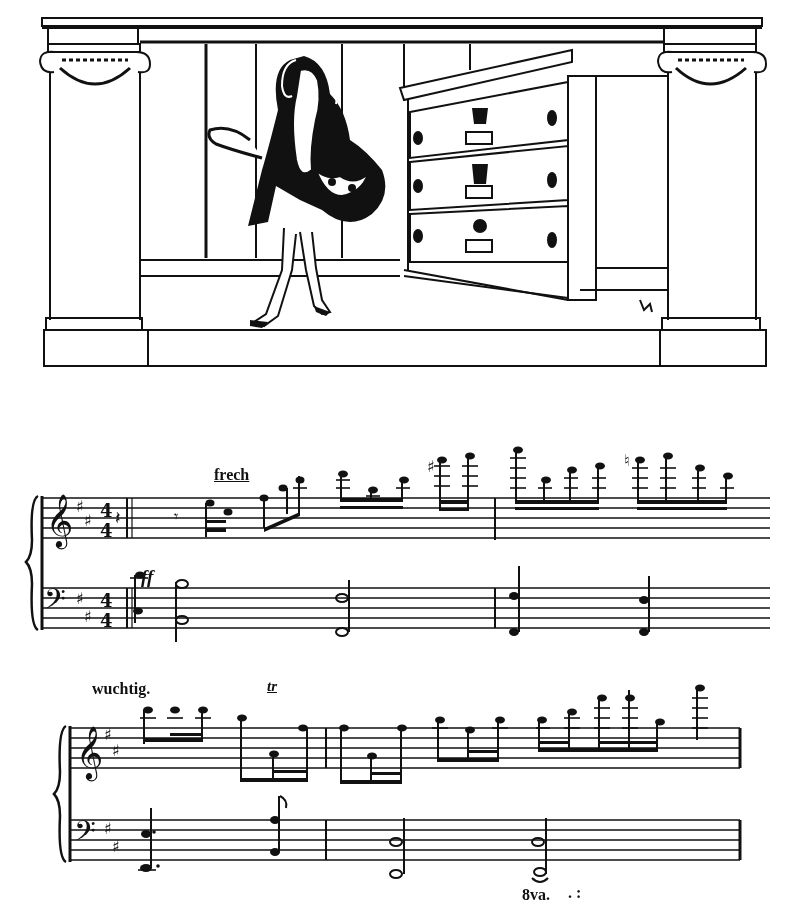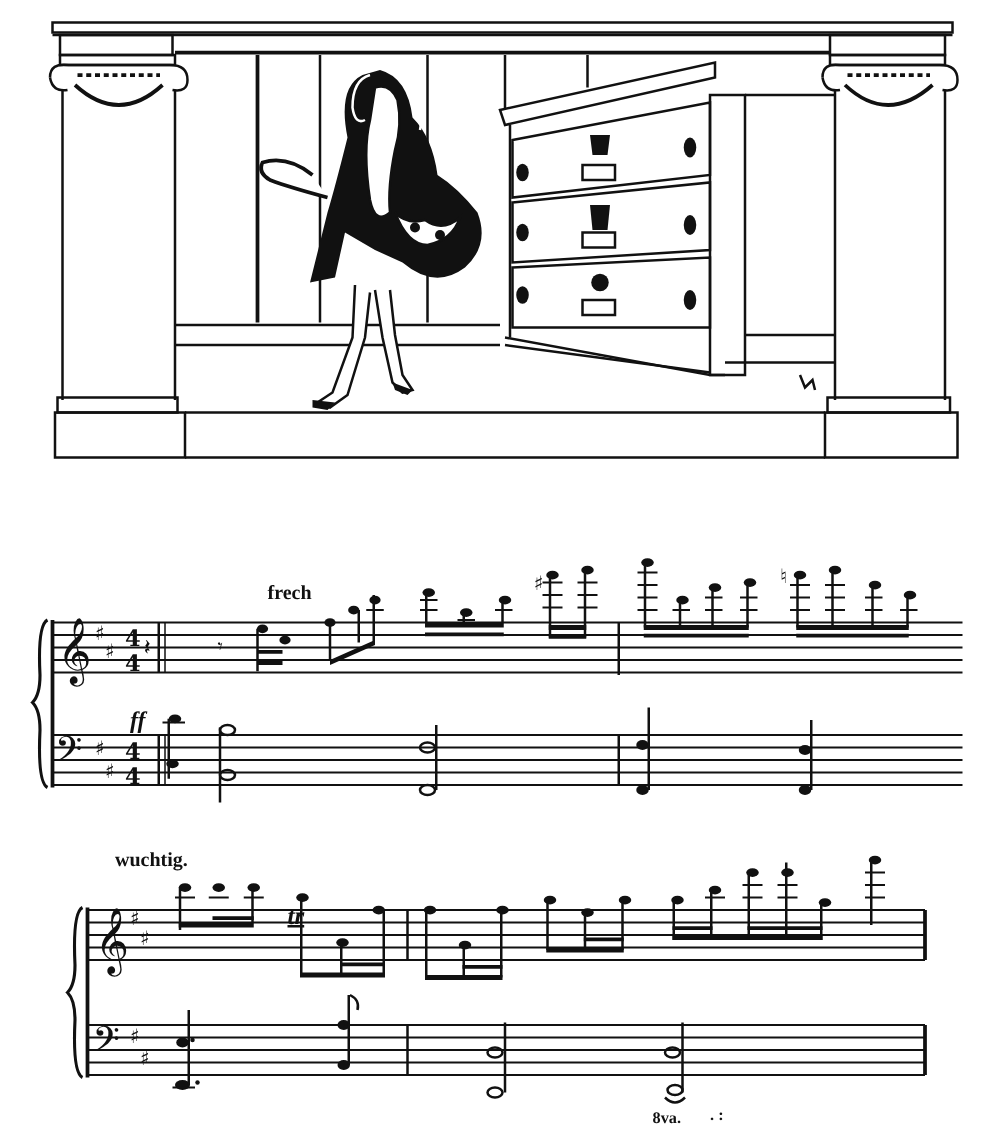--- a/index.html
+++ b/index.html
@@ -1,21 +1,21 @@
 <!DOCTYPE html>
 <html><head>
 <meta charset="utf-8">
 <style>
   html, body { margin: 0; padding: 0; background: #ffffff; }
   body { width: 800px; height: 910px; position: relative; overflow: hidden; font-family: "DejaVu Serif", serif; color: #111; }
   #page { position: absolute; left: 0; top: 0; width: 800px; height: 910px; }
   .txt { position: absolute; font-family: "Liberation Serif", serif; font-weight: bold; color: #111; white-space: nowrap; }
-  .dyn { font-style: italic; font-size: 19px; }
+  .dyn { font-style: italic; font-size: 19px; margin-left: 37px; }
   .expr { font-size: 16px; }
-  .small { font-size: 13px; }
+  .small { font-size: 16px; }
   svg { position: absolute; left: 0; top: 0; }
 </style>
 </head>
 <body>
 
 <div id="page">
 
 <svg width="800" height="910" viewBox="0 0 800 910">
   <g stroke="#111" fill="none" stroke-width="2">
 
@@ -358,20 +358,20 @@
     <ellipse cx="396" cy="842" rx="6" ry="4" fill="none" stroke="#111" stroke-width="2"></ellipse>
         <ellipse cx="396" cy="874" rx="6" ry="4" fill="none" stroke="#111" stroke-width="2"></ellipse>
     <rect x="403" y="818" width="2" height="56"></rect>
     <ellipse cx="538" cy="842" rx="6" ry="4" fill="none" stroke="#111" stroke-width="2"></ellipse>
         <ellipse cx="540" cy="872" rx="6" ry="4" fill="none" stroke="#111" stroke-width="2"></ellipse>
     <rect x="545" y="818" width="2" height="56"></rect>
     <path d="M532 878 q8 8 16 0" stroke="#111" stroke-width="2" fill="none"></path>
   </g>
 </svg>
 
-<span class="txt expr" style="left:214px; top:466px;">frech</span>
+<span class="txt expr" style="left:214px; top:466px;text-decoration:underline;">frech</span>
 <span class="txt dyn" style="left:104px; top:566px;">ff</span>
 <span class="txt expr" style="left:92px; top:680px;">wuchtig.</span>
-<span class="txt dyn" style="left:230px; top:722px; font-size:20px;text-decoration:underline;">tr</span>
+<span class="txt dyn" style="left:230px; top:678px; font-size:15px;text-decoration:underline;">tr</span>
 <span class="txt small" style="left:522px; top:886px;">8va.</span>
 <span class="txt small" style="left:568px; top:884px;">. :</span>
 
 </div>
 
 </body></html>

